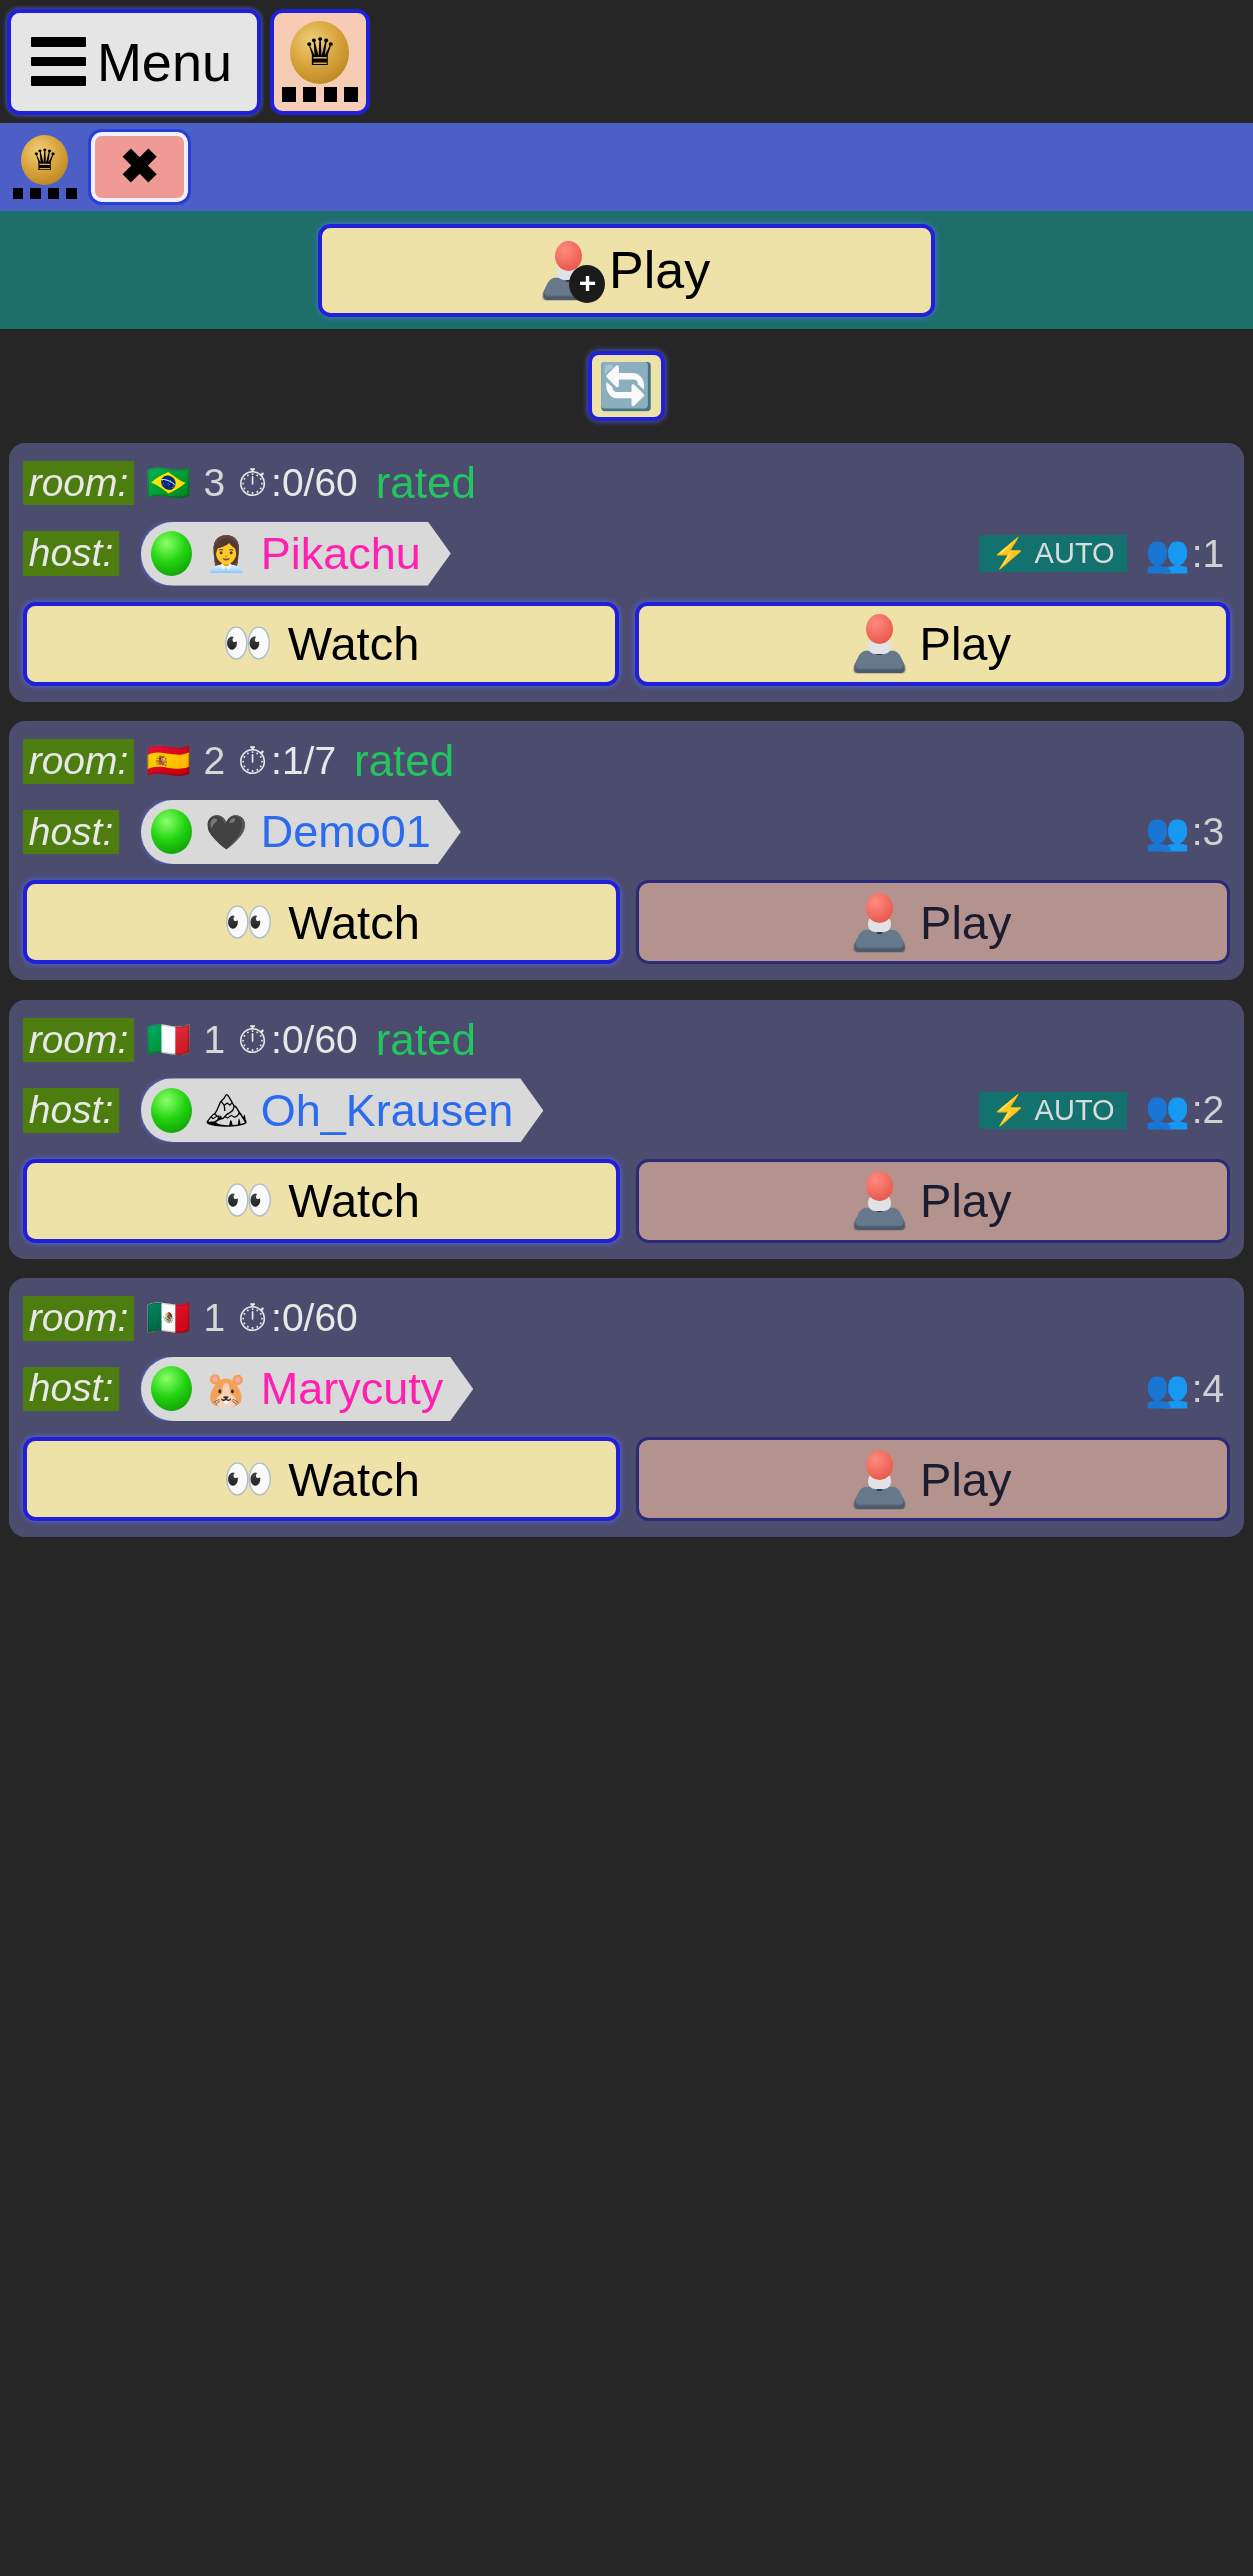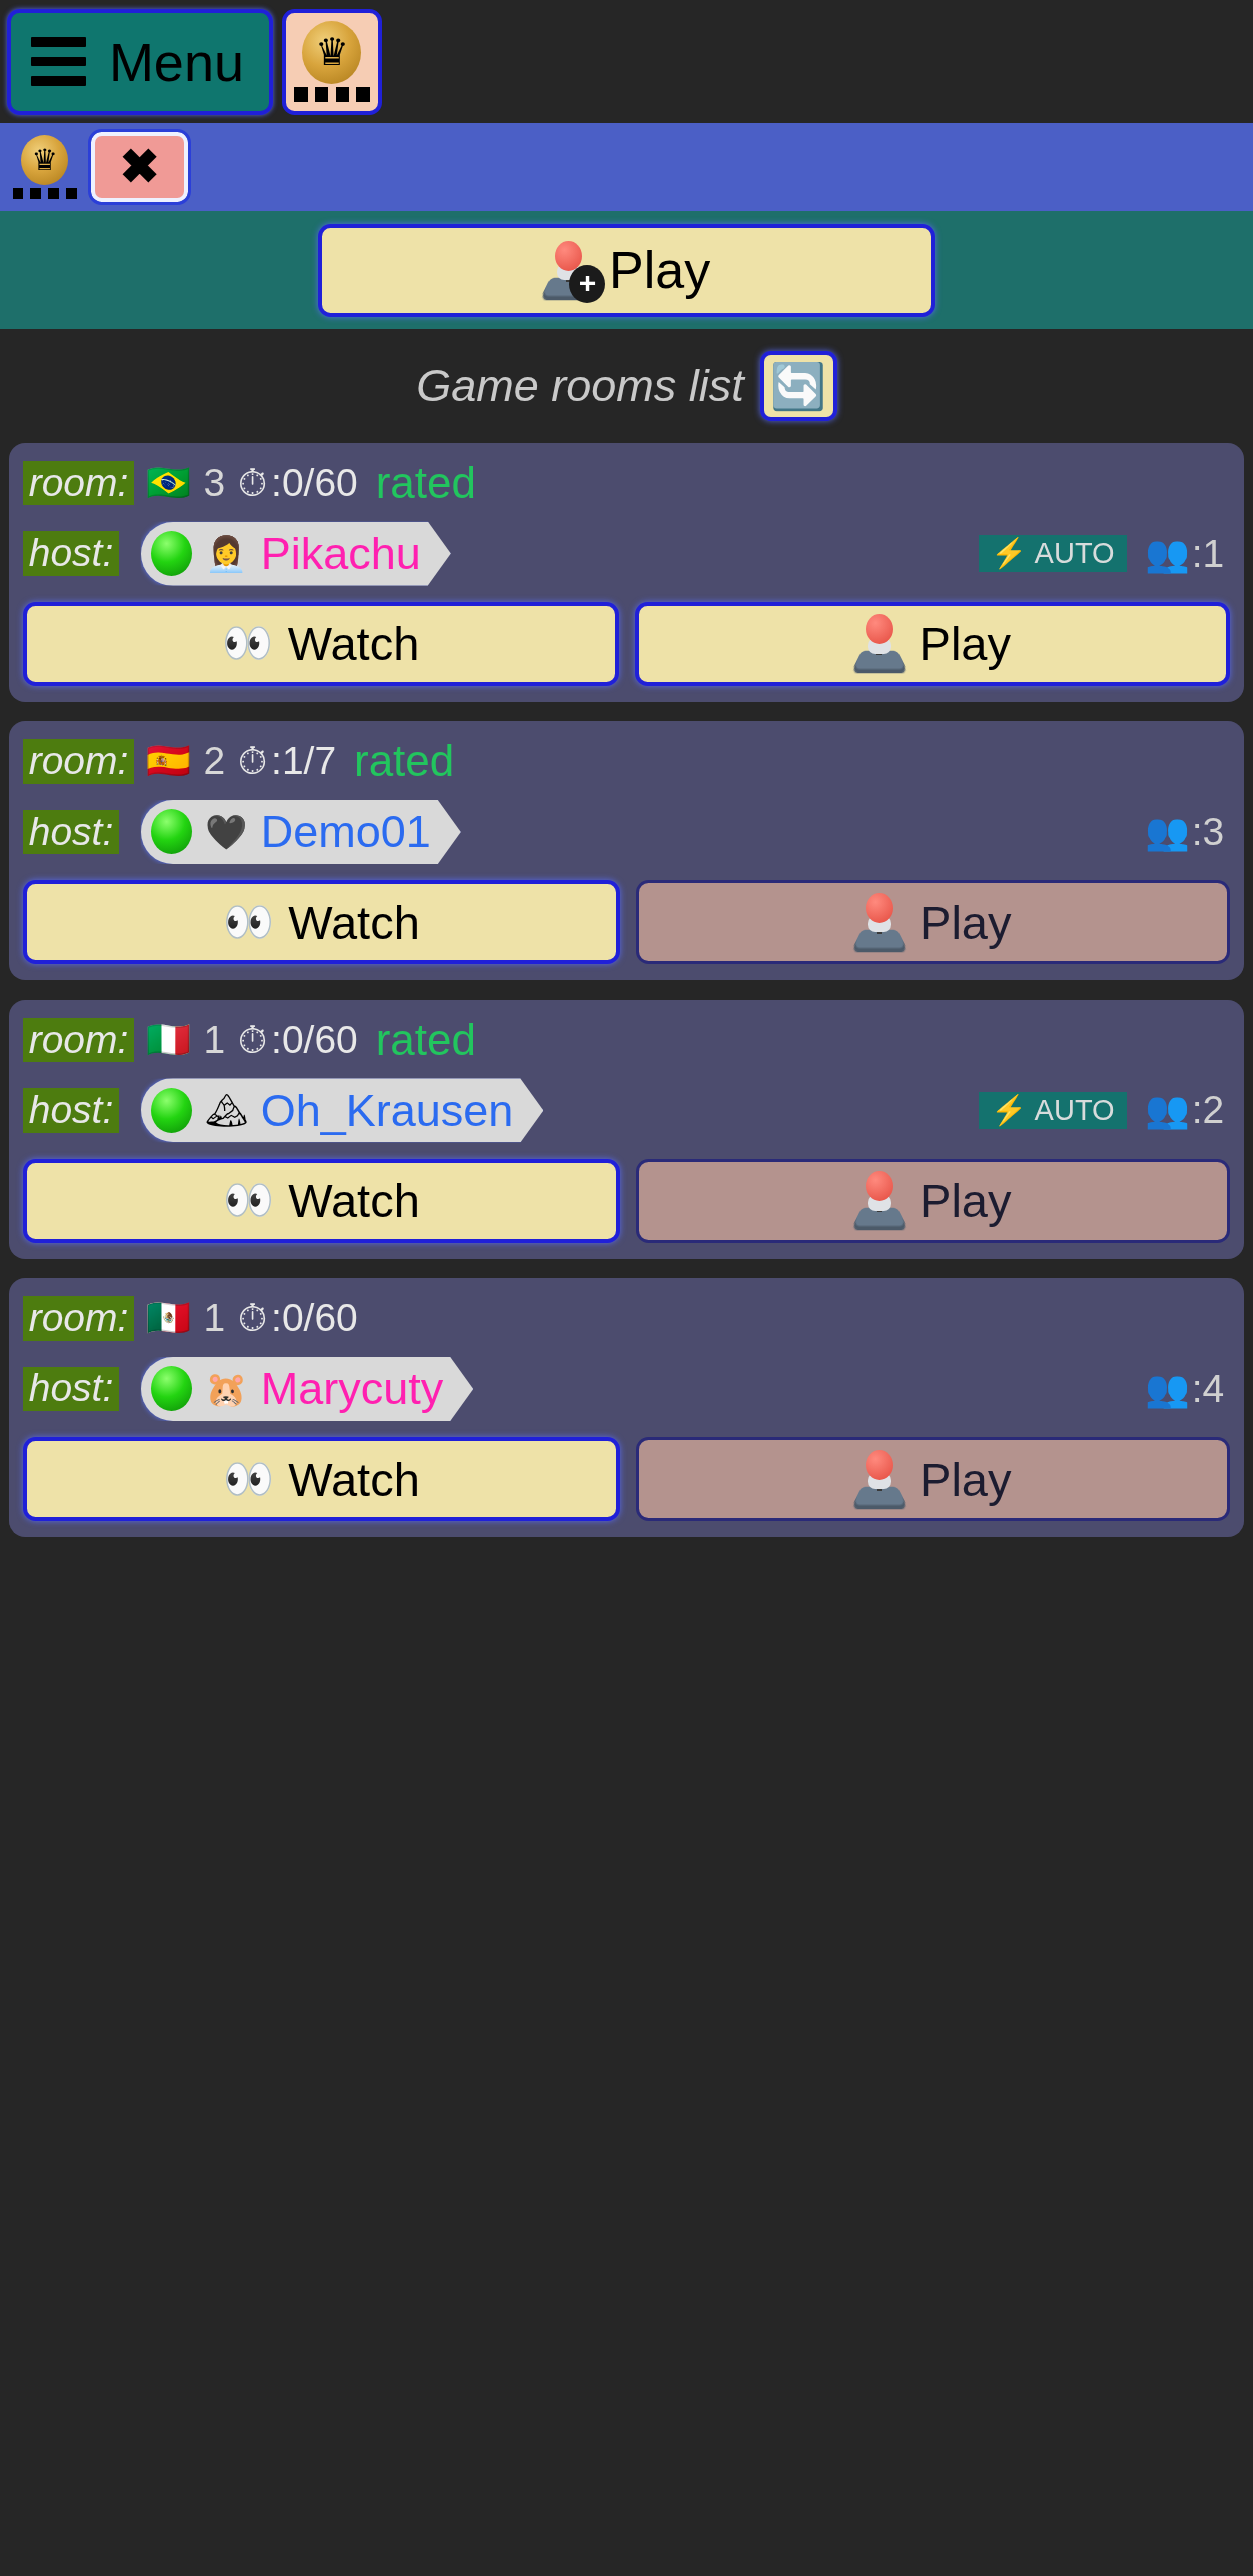--- a/index.html
+++ b/index.html
@@ -15,22 +15,22 @@
   .topbar {
     display: flex;
     align-items: center;
     gap: 9px;
     padding: 7.2px 0 7.2px 7.2px;
     height: 123px;
   }
   .menu-btn {
     display: flex;
     align-items: center;
-    gap: 23px;
-    background: #0f766e;
+    gap: 11px;
+    background: #e5e5e5;
     border: 4.5px solid #2020d8;
     border-radius: 12.5px;
     height: 106px;
     padding: 0 25px 0 19.7px;
     box-shadow: 0 0 5.4px rgba(90,110,255,.9);
   }
   .hamburger { display: flex; flex-direction: column; gap: 9.8px; width: 55px; }
   .hamburger i { display: block; height: 9.8px; background: #000; border-radius: 0.9px; }
   .menu-label { font-size: 54px; color: #000; line-height: 1; }
 
@@ -230,21 +230,20 @@
         <span class="stick"></span>
         <span class="knob"></span>
         <span class="ball"></span>
       <span class="plus-badge">+</span>
     </span>
     <span>Play</span>
   </div>
 </div>
 
 <div class="list-head">
-  <div class="list-title">Game rooms list</div>
   <div class="refresh-btn">
     <span>🔄</span>
   </div>
 </div>
 
 <div class="cards" id="cards">
     <div class="card">
     <div class="row-meta">
       <span class="tag-label">room:</span>
       <span class="flag">🇧🇷</span>

